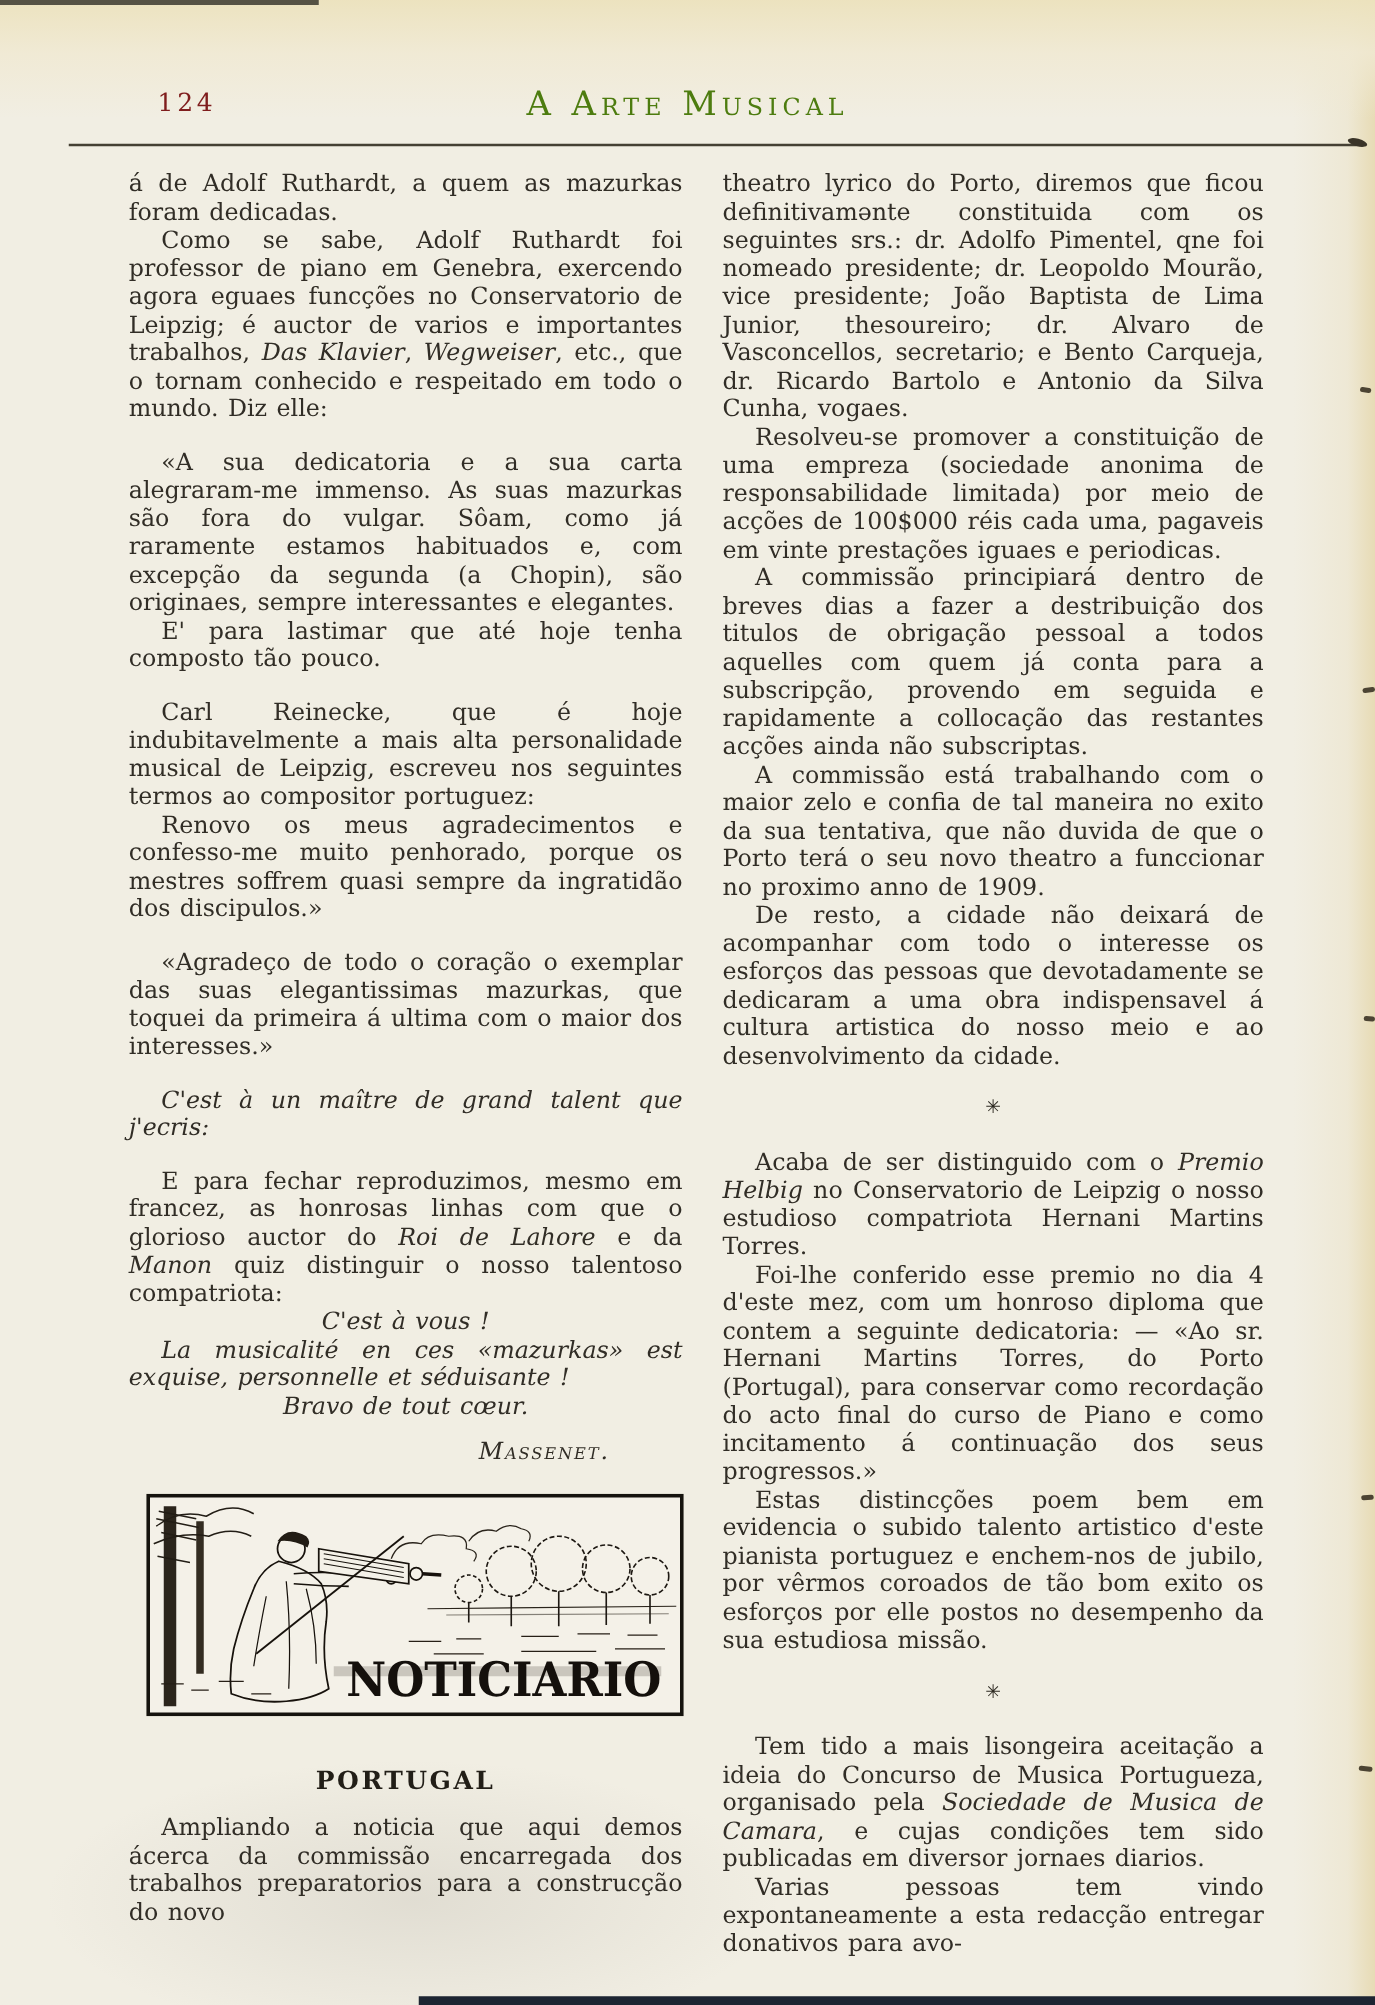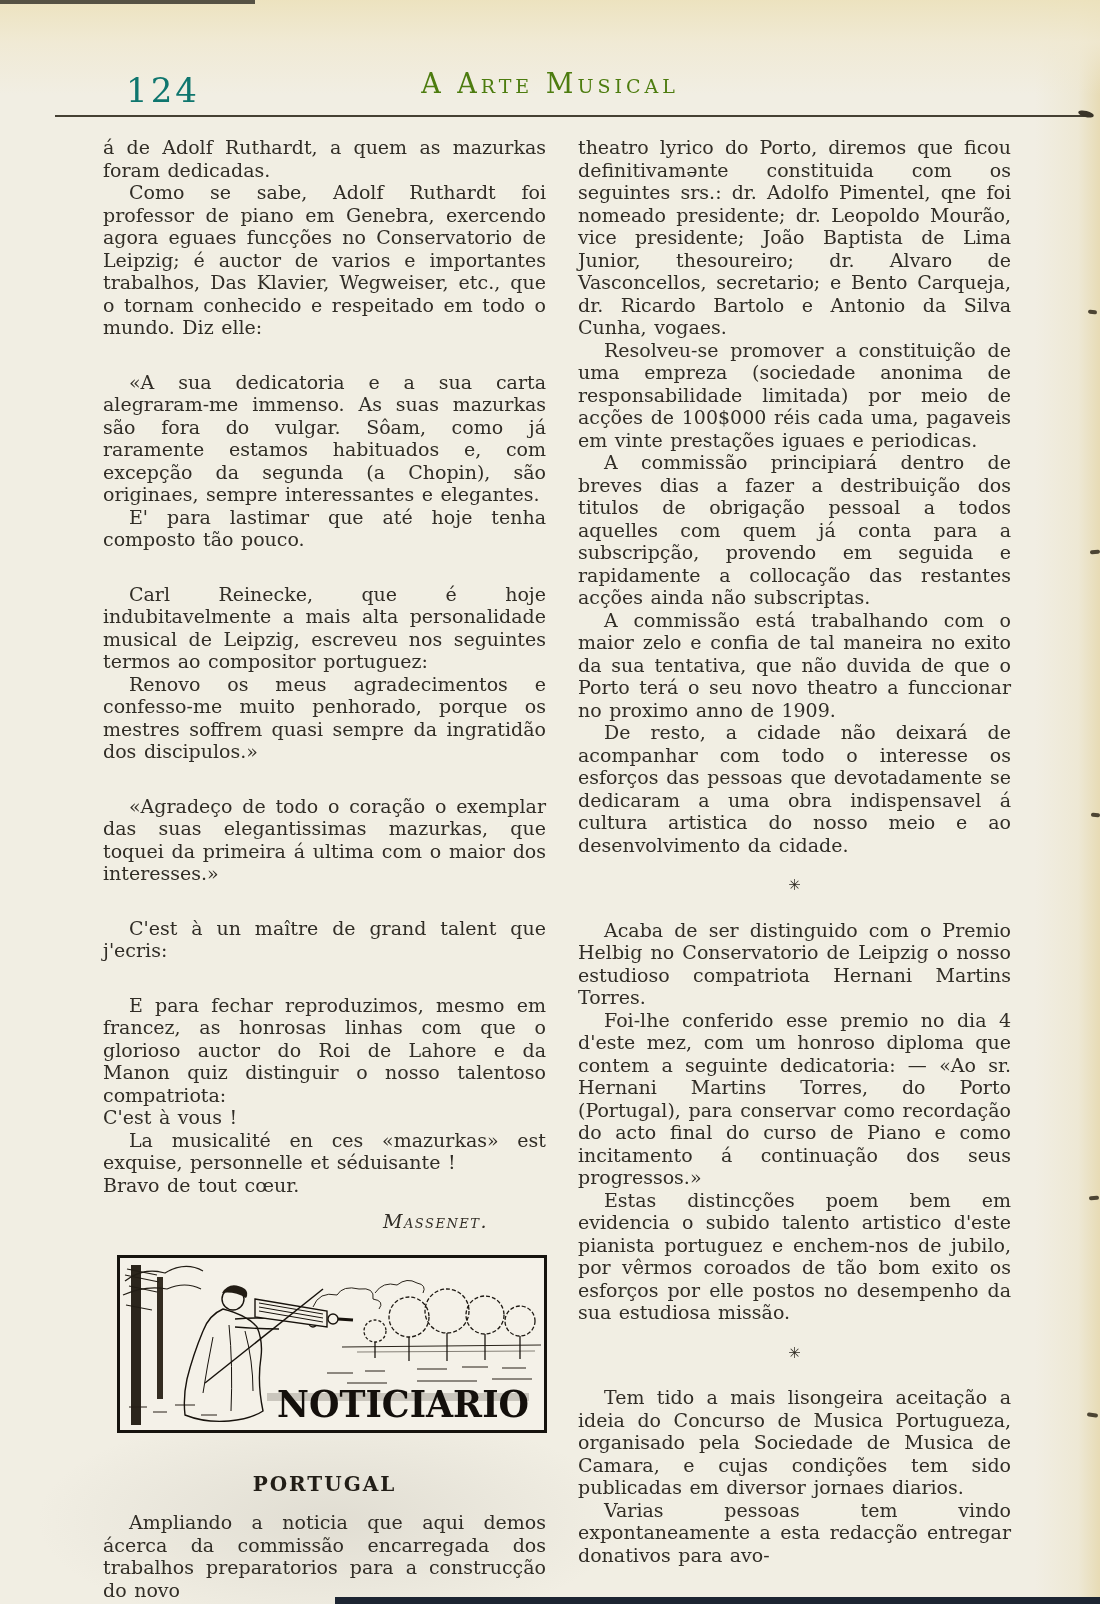--- a/index.html
+++ b/index.html
@@ -11,34 +11,34 @@
     background:
       linear-gradient(180deg, rgba(236,226,189,.95) 0px, rgba(240,233,210,.85) 42px, rgba(240,233,210,0) 95px),
       linear-gradient(270deg, rgba(230,217,176,.9) 0px, rgba(236,229,205,.65) 22px, rgba(236,229,205,0) 65px),
       radial-gradient(ellipse 420px 160px at 330px 1520px, rgba(150,145,135,.18), rgba(150,145,135,0) 70%),
       #f1eee3;
     color:#312d26;
   }
   .top-edge{position:absolute;left:0;top:0;width:255px;height:4px;background:#23211b;opacity:.75;}
   .bottom-edge{position:absolute;left:335px;bottom:0;width:765px;height:7px;background:#1d2532;}
   .fleck{position:absolute;background:#4c4433;border-radius:2px;}
-  .page-number{position:absolute;left:126px;top:70px;font-size:34px;letter-spacing:3px;color:#0f766e;}
+  .page-number{position:absolute;left:126px;top:70px;font-size:20px;letter-spacing:3px;color:#7f1d1d;}
   .journal-title{position:absolute;left:0;right:0;top:68px;text-align:center;
     font-variant:small-caps;font-size:27px;letter-spacing:4px;color:#4d7c0f;}
   .header-rule{position:absolute;left:55px;top:115px;width:1030px;height:2px;background:#454033;}
   .rule-end{position:absolute;left:1078px;top:111px;width:16px;height:6px;border-radius:50%;
     background:#3a3428;transform:rotate(14deg);}
 
   .columns{position:absolute;left:103px;top:136px;width:908px;display:flex;gap:32px;}
   .col{width:443px;text-align:justify;font-size:19px;line-height:22.5px;word-spacing:1.5px;}
   .para{margin:0;text-indent:26px;}
   .para.noindent{text-indent:0;}
-  .para.gap{margin-top:32px;}
-  .para.center{text-align:left;text-indent:0;}
-  .em{}
+  .para.gap{margin-top:20px;}
+  .para.center{text-align:center;text-indent:0;}
+  .em{font-style:italic;}
   .signature{margin:14px 58px 0 0;text-align:right;font-variant:small-caps;letter-spacing:1.5px;text-indent:0;font-style:italic;}
   .divider{text-align:center;margin:18px 0 22px;font-size:15px;color:#2c2820;}
   .heading{text-align:center;font-size:20px;font-weight:bold;letter-spacing:2px;margin:40px 0 16px;color:#221e17;}
   .illustration-wrap{margin:22px 0 0 14px;width:430px;}
   .illustration-wrap svg{display:block;}
 </style>
 </head>
 <body>
 
 <div class="top-edge"></div>

